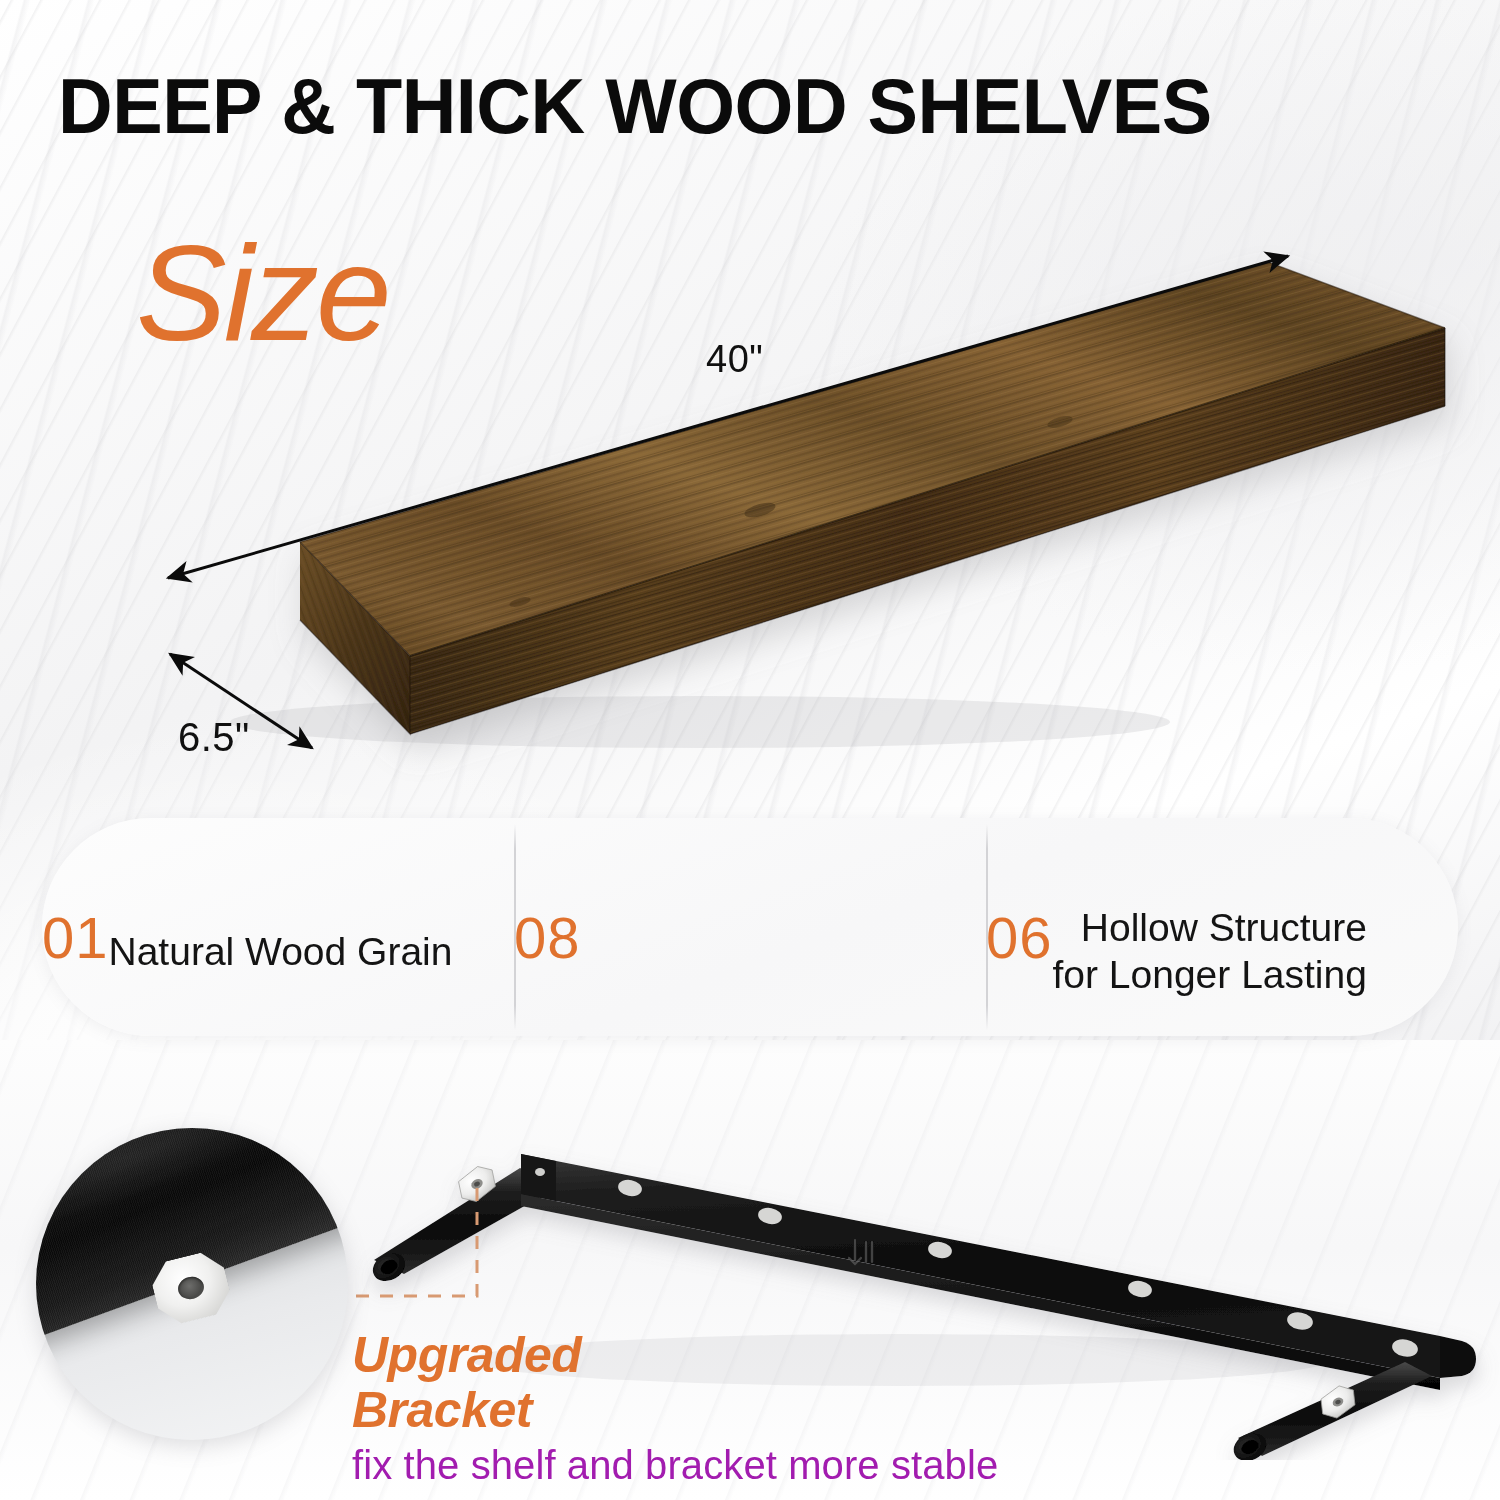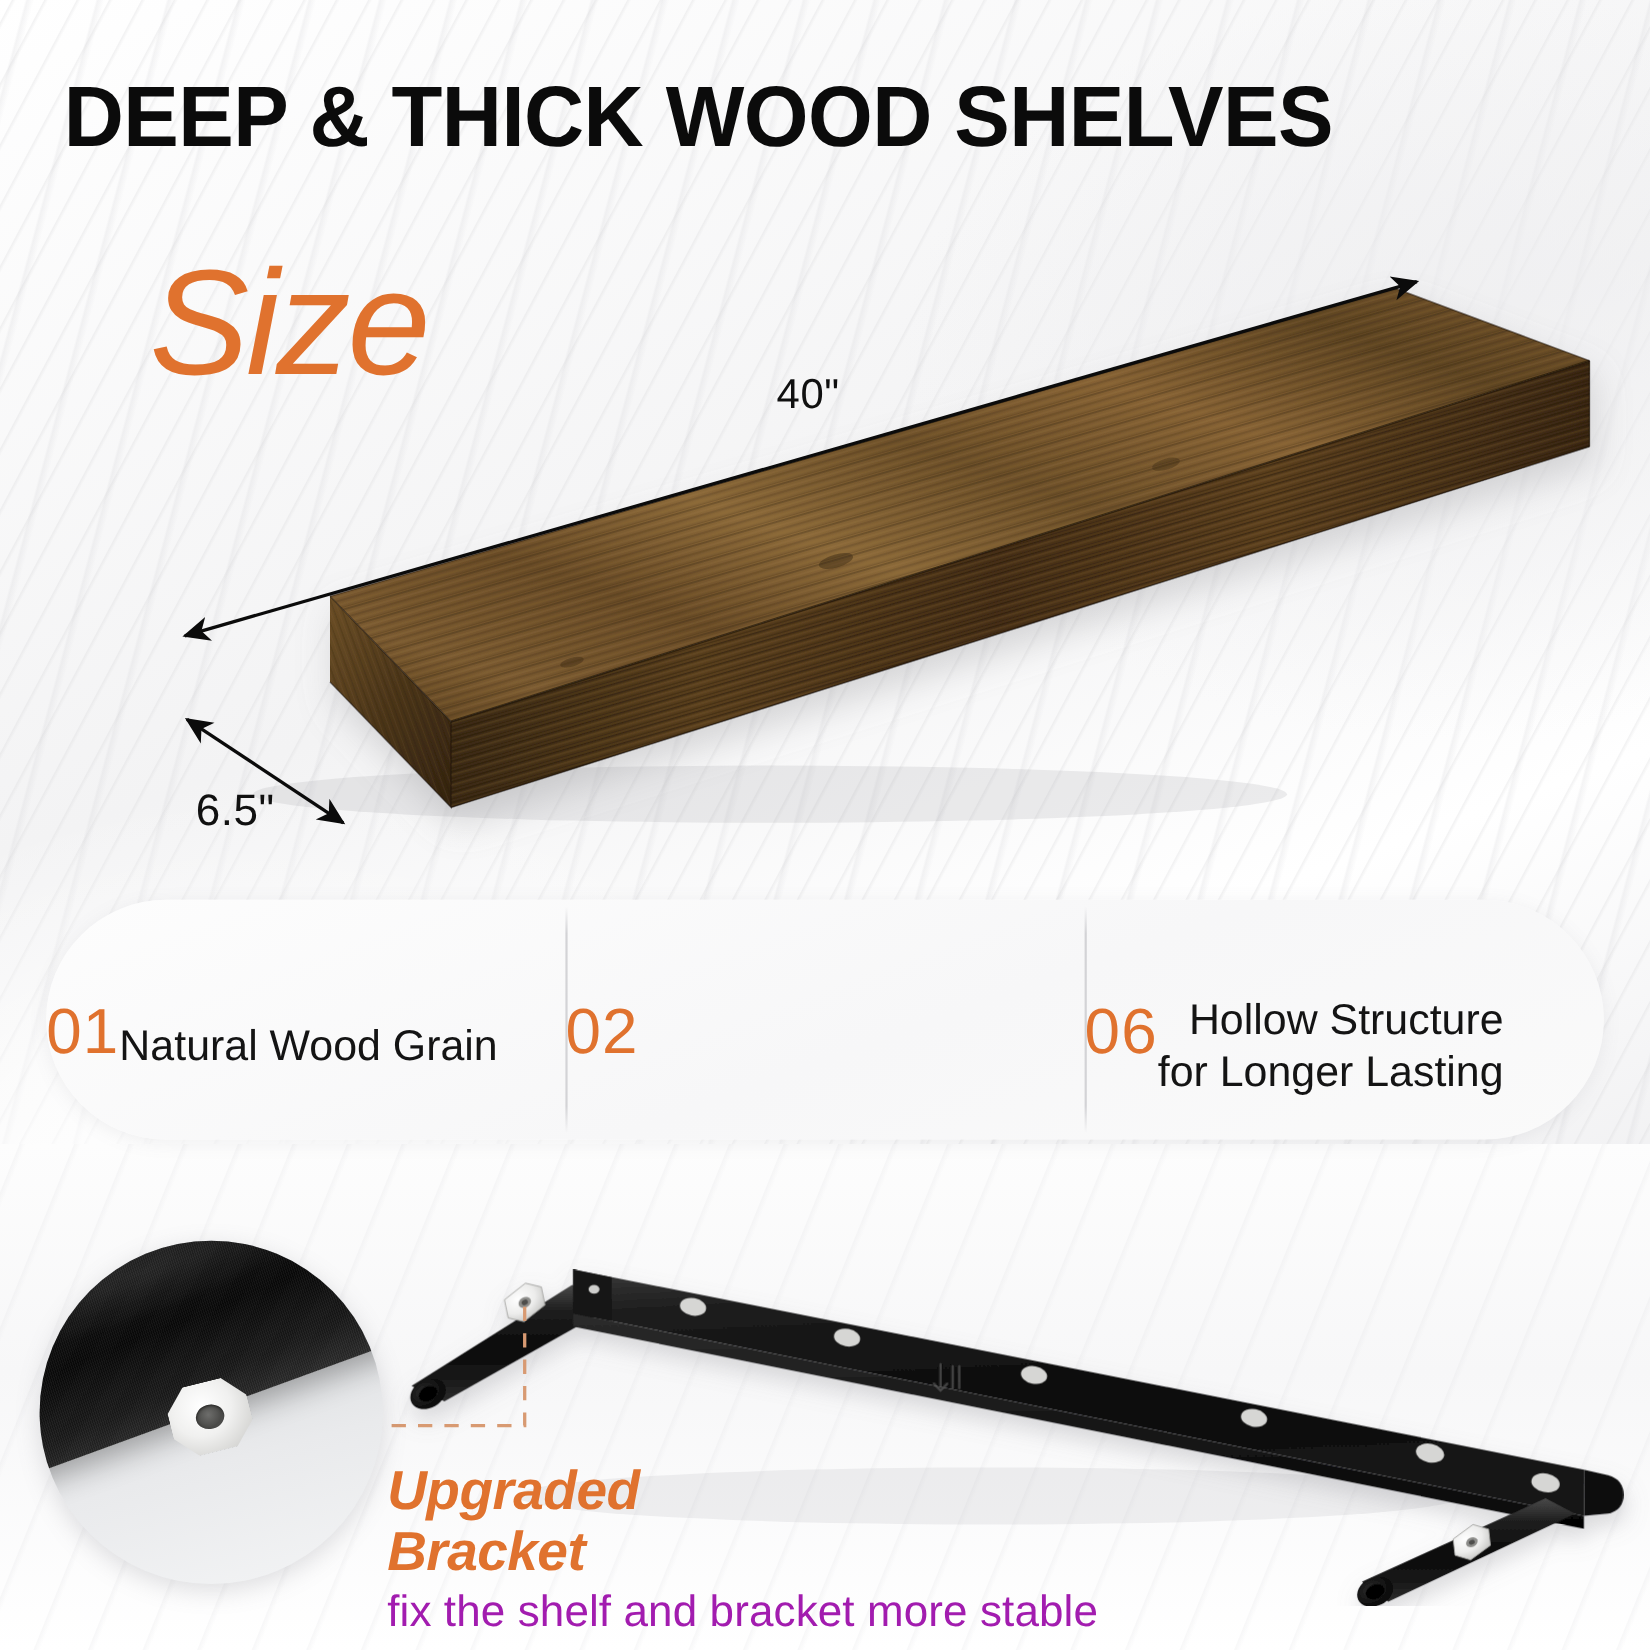--- a/index.html
+++ b/index.html
@@ -325,21 +325,21 @@
   <div class="dim-label dim-65">6.5"</div>
 
   <div class="feature-card">
 
     <div class="feature-col">
       <div class="feature-num">01</div>
       <div class="feature-label">Natural Wood Grain</div>
     </div>
 
     <div class="feature-col">
-      <div class="feature-num">02</div>
+      <div class="feature-num">08</div>
     </div>
 
     <div class="feature-col">
       <div class="feature-num">06</div>
       <div class="feature-label">Hollow Structure
 for Longer Lasting</div>
     </div>
 
   </div>
 

